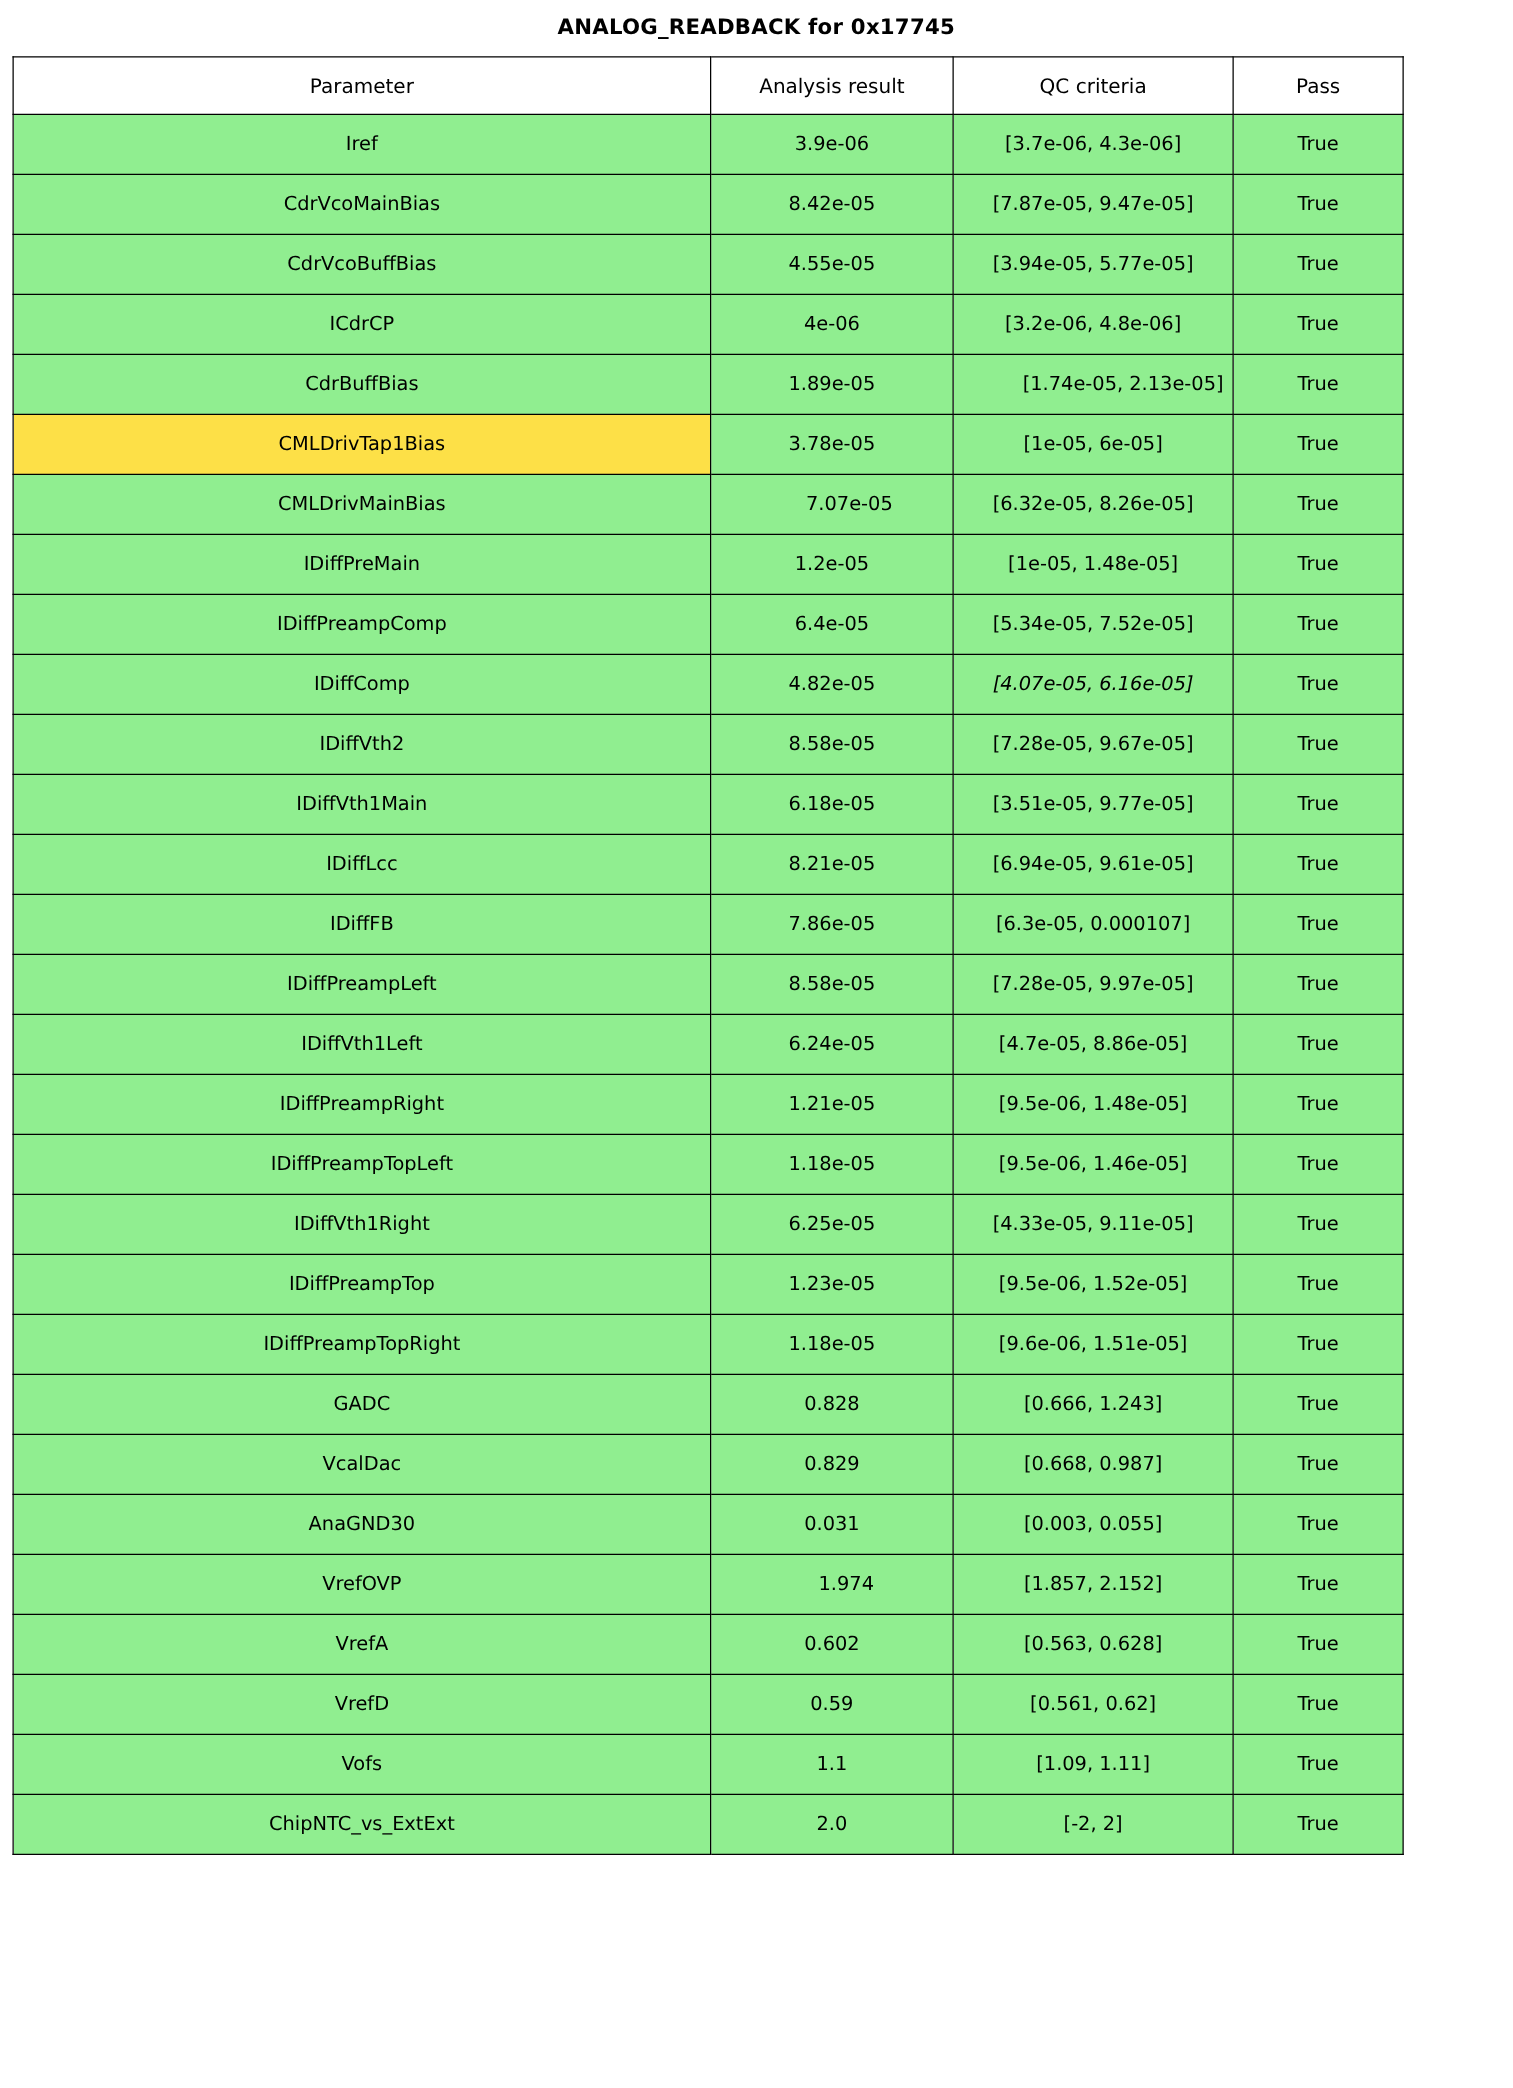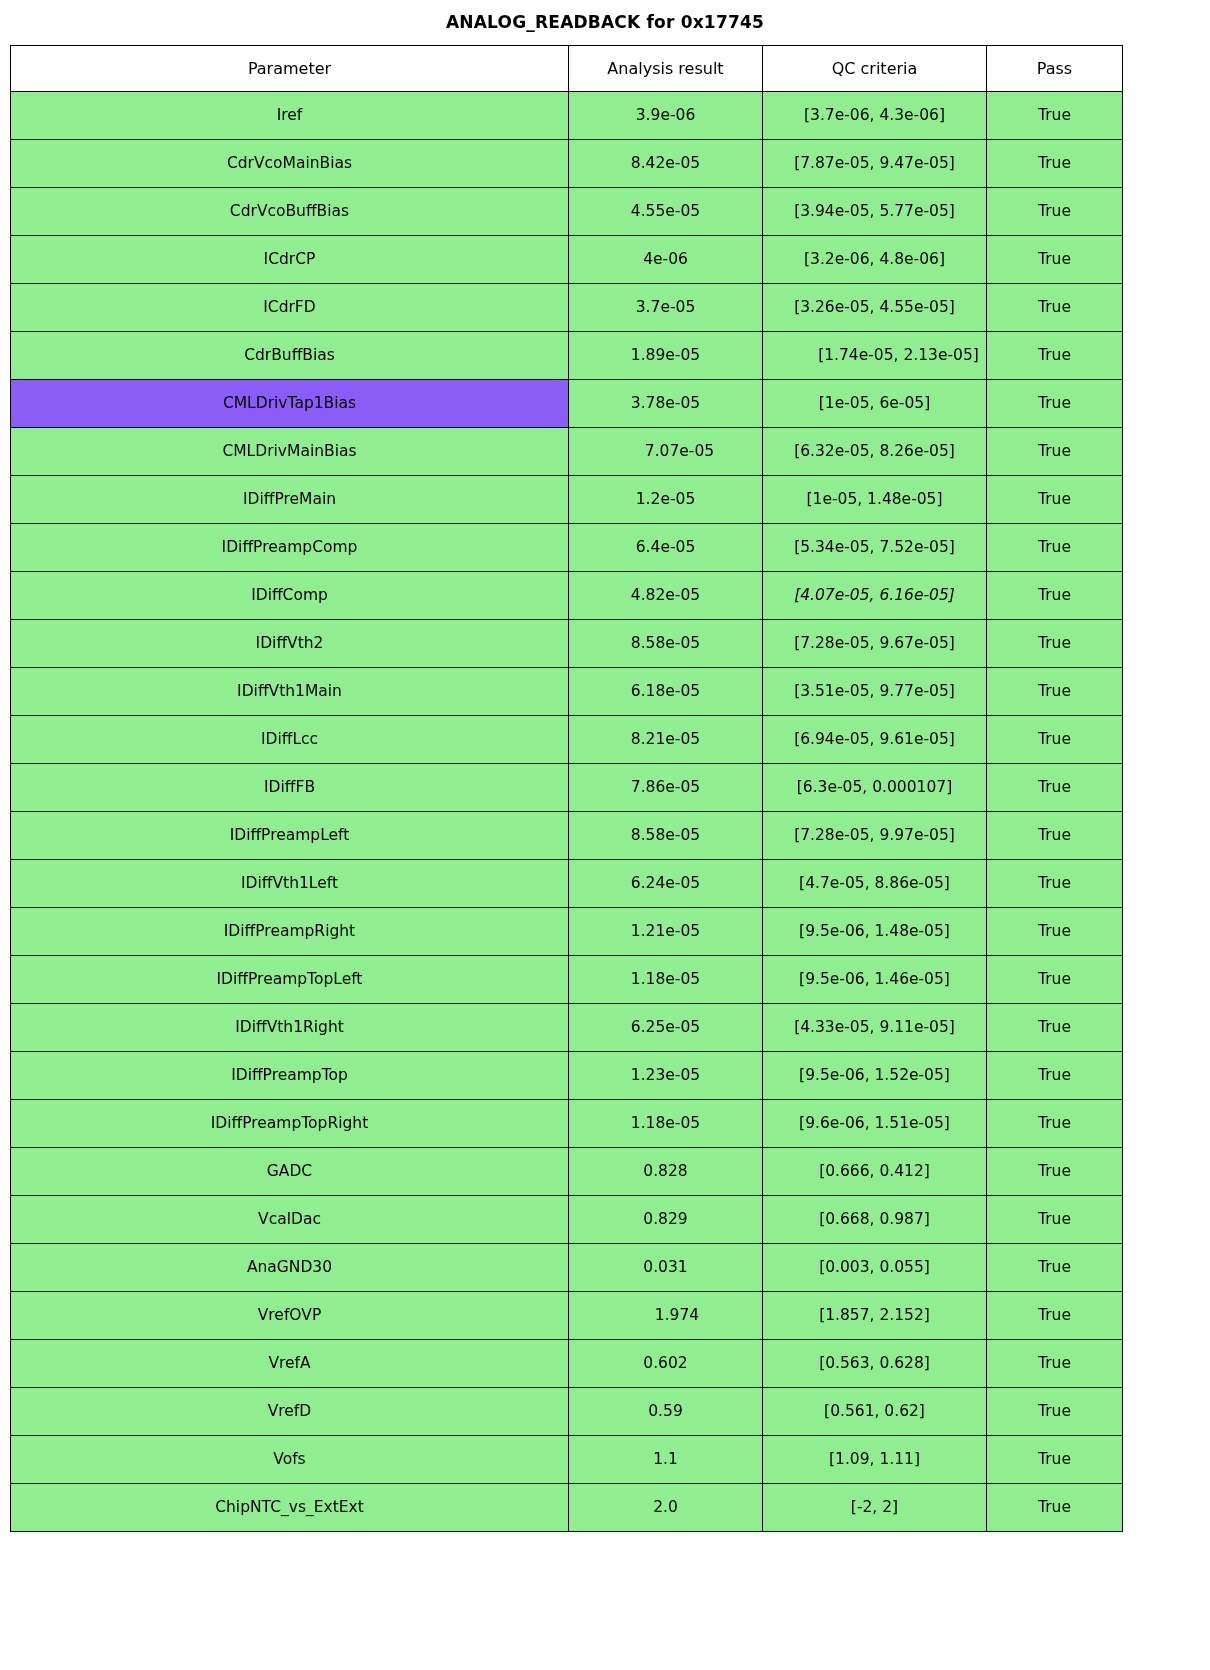--- a/index.html
+++ b/index.html
@@ -101,33 +101,27 @@
           <td style="background: rgb(144, 238, 144);">[3.94e-05, 5.77e-05]</td>
           <td style="background: rgb(144, 238, 144);">True</td>
         </tr>
         <tr>
           <td style="background: rgb(144, 238, 144);">ICdrCP</td>
           <td style="background: rgb(144, 238, 144);">4e-06</td>
           <td style="background: rgb(144, 238, 144);">[3.2e-06, 4.8e-06]</td>
           <td style="background: rgb(144, 238, 144);">True</td>
         </tr>
         <tr>
-          <td style="background: rgb(144, 238, 144);">ICdrFD</td>
-          <td style="background: rgb(144, 238, 144);">3.7e-05</td>
-          <td style="background: rgb(144, 238, 144);">[3.26e-05, 4.55e-05]</td>
-          <td style="background: rgb(144, 238, 144);">True</td>
-        </tr>
-        <tr>
           <td style="background: rgb(144, 238, 144);">CdrBuffBias</td>
           <td style="background: rgb(144, 238, 144);">1.89e-05</td>
           <td style="background: rgb(144, 238, 144); padding-left: 48px;">[1.74e-05, 2.13e-05]</td>
           <td style="background: rgb(144, 238, 144);">True</td>
         </tr>
         <tr>
-          <td style="background: #8b5cf6;">CMLDrivTap1Bias</td>
+          <td style="background: #fde047;">CMLDrivTap1Bias</td>
           <td style="background: rgb(144, 238, 144); margin-left: 40px;">3.78e-05</td>
           <td style="background: rgb(144, 238, 144);">[1e-05, 6e-05]</td>
           <td style="background: rgb(144, 238, 144);">True</td>
         </tr>
         <tr>
           <td style="background: rgb(144, 238, 144);">CMLDrivMainBias</td>
           <td style="background: rgb(144, 238, 144); padding-left: 28px;">7.07e-05</td>
           <td style="background: rgb(144, 238, 144);">[6.32e-05, 8.26e-05]</td>
           <td style="background: rgb(144, 238, 144);">True</td>
         </tr>
@@ -211,21 +205,21 @@
         </tr>
         <tr>
           <td style="background: rgb(144, 238, 144);">IDiffPreampTopRight</td>
           <td style="background: rgb(144, 238, 144);">1.18e-05</td>
           <td style="background: rgb(144, 238, 144);">[9.6e-06, 1.51e-05]</td>
           <td style="background: rgb(144, 238, 144);">True</td>
         </tr>
         <tr>
           <td style="background: rgb(144, 238, 144);">GADC</td>
           <td style="background: rgb(144, 238, 144);">0.828</td>
-          <td style="background: rgb(144, 238, 144);">[0.666, 0.412]</td>
+          <td style="background: rgb(144, 238, 144);">[0.666, 1.243]</td>
           <td style="background: rgb(144, 238, 144);">True</td>
         </tr>
         <tr>
           <td style="background: rgb(144, 238, 144);">VcalDac</td>
           <td style="background: rgb(144, 238, 144);">0.829</td>
           <td style="background: rgb(144, 238, 144);">[0.668, 0.987]</td>
           <td style="background: rgb(144, 238, 144);">True</td>
         </tr>
         <tr>
           <td style="background: rgb(144, 238, 144);">AnaGND30</td>

